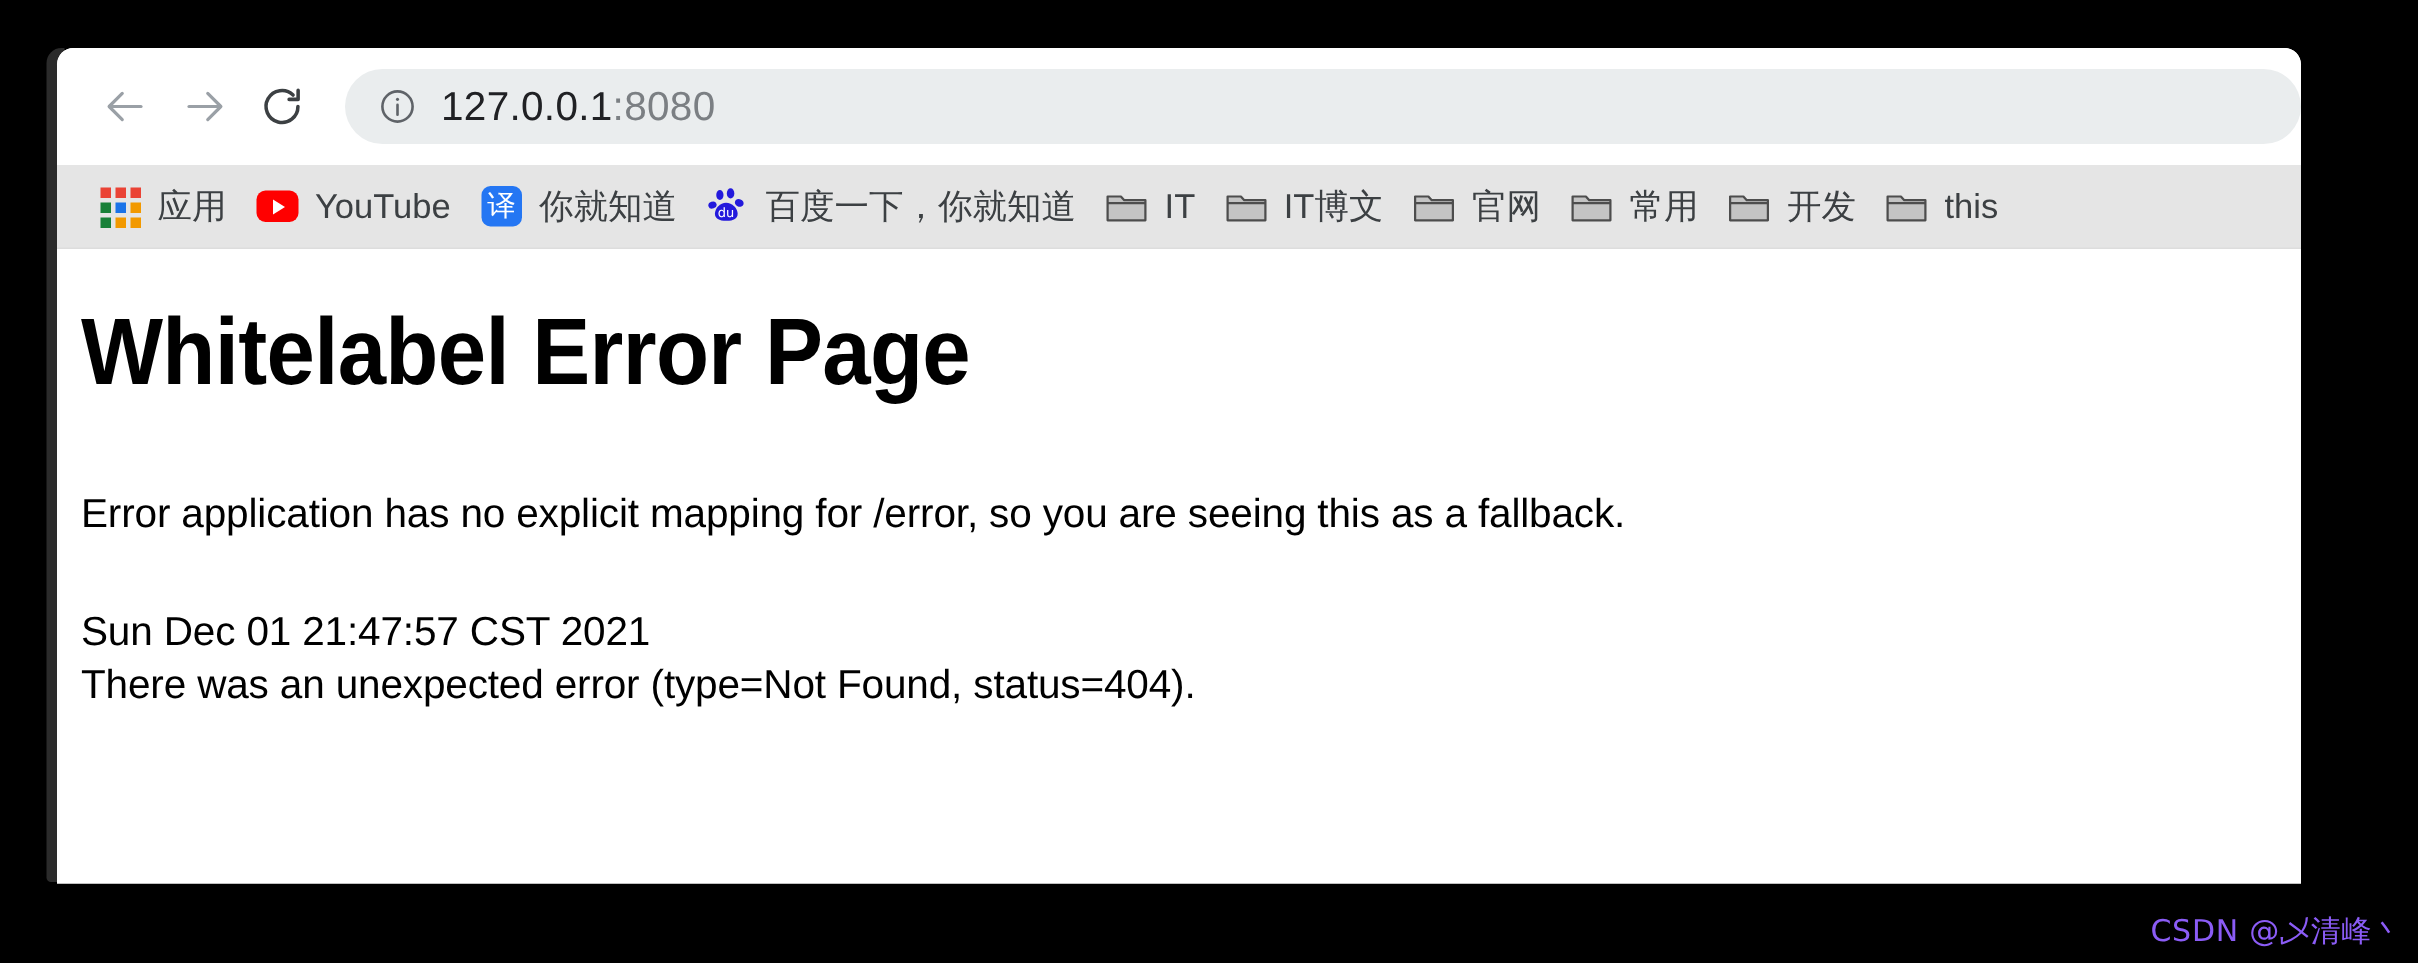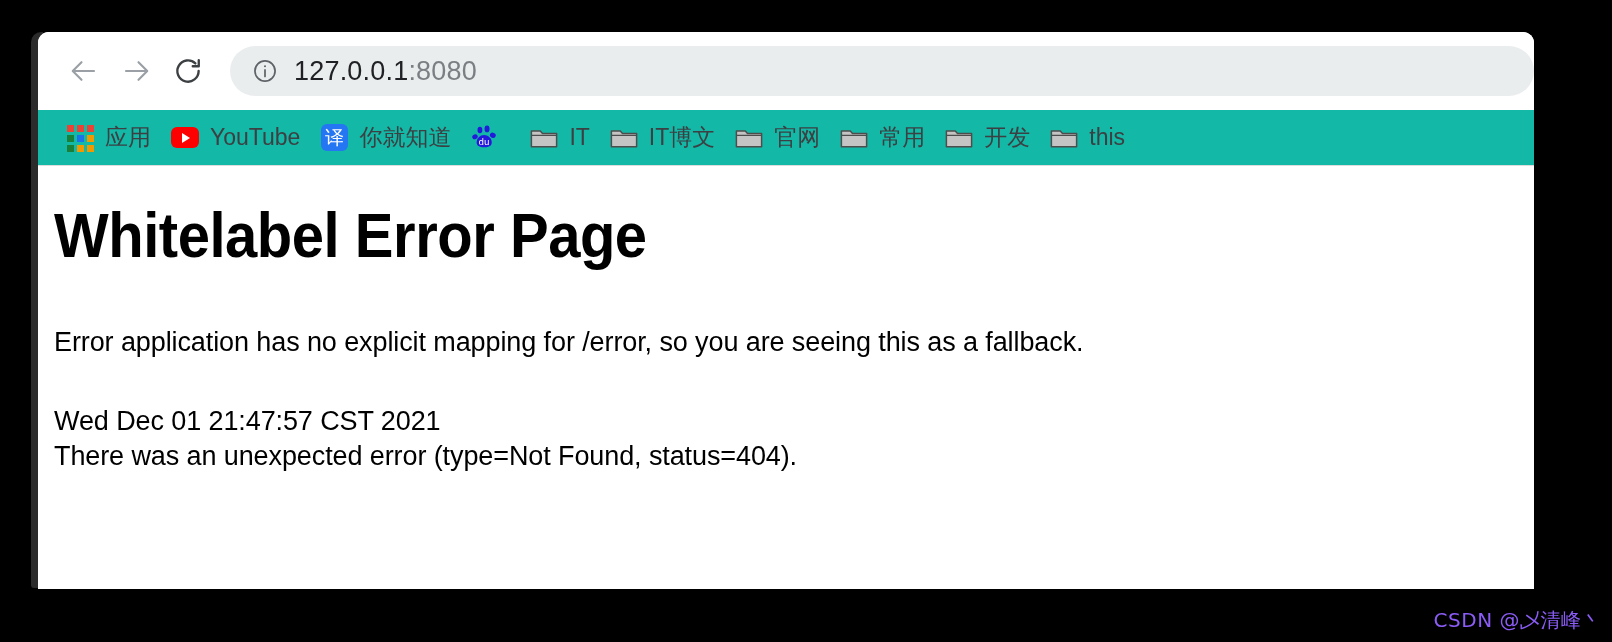--- a/index.html
+++ b/index.html
@@ -86,21 +86,21 @@
     color: #202124;
     letter-spacing: 0.2px;
     white-space: nowrap;
     font-family: "Liberation Sans", sans-serif;
   }
   .url-text .port { color: #7b7f83; }
 
   
   .bookmarks-bar {
     height: 56px;
-    background: #14b8a6;
+    background: #e5e5e5;
     display: flex;
     align-items: center;
     padding-left: 18px;
     border-bottom: 1px solid #dddddd;
     overflow: hidden;
     white-space: nowrap;
   }
   .bookmark {
     display: flex;
     align-items: center;
@@ -283,20 +283,21 @@
         <span class="bm-icon">
           <svg width="27" height="27" viewBox="0 0 28 28">
             <ellipse cx="8.2" cy="6.2" rx="2.5" ry="3.4" fill="#2319dc"></ellipse>
             <ellipse cx="15.6" cy="5.1" rx="2.6" ry="3.5" fill="#2319dc"></ellipse>
             <ellipse cx="3.1" cy="13.2" rx="2.9" ry="2.4" fill="#2319dc" transform="rotate(-20 3.1 13.2)"></ellipse>
             <ellipse cx="21.6" cy="11.7" rx="3.1" ry="2.6" fill="#2319dc" transform="rotate(20 21.6 11.7)"></ellipse>
             <path d="M12.5 11.5c4.2 0 8 3.7 8 7.6 0 3.3-2.6 4.9-7.8 4.9-5.2 0-7.9-1.6-7.9-4.9 0-3.9 3.6-7.6 7.7-7.6z" fill="#2319dc"></path>
             <text x="12.4" y="21.6" font-size="9" fill="#ffffff" text-anchor="middle" font-family="DejaVu Sans, sans-serif">du</text>
           </svg>
         </span>
+        <span class="bm-label">百度一下，你就知道</span>
       </div>
 
       <div class="bookmark">
         <span class="bm-icon">
           <svg class="folder-icon" viewBox="0 0 30 24">
             <path d="M1.5 4.5h9.5l2.4 2.6H28.5v14.4H1.5z" fill="#c4c4c4" stroke="#4d4d4d" stroke-width="1.6" stroke-linejoin="round"></path>
             <path d="M1.5 9.2h27" stroke="#4d4d4d" stroke-width="1.5" fill="none"></path>
           </svg>
         </span>
         <span class="bm-label">IT</span>
@@ -350,21 +351,21 @@
           </svg>
         </span>
         <span class="bm-label">this</span>
       </div>
 
     </div>
 
     <div class="page-content">
       <h1 class="page-title">Whitelabel Error Page</h1>
       <p class="page-para para-1">Error application has no explicit mapping for /error, so you are seeing this as a fallback.</p>
-      <p class="page-para para-2">Wed Dec 01 21:47:57 CST 2021</p>
+      <p class="page-para para-2">Sun Dec 01 21:47:57 CST 2021</p>
       <p class="page-para">There was an unexpected error (type=Not Found, status=404).</p>
     </div>
 
   </div>
 
   <div class="watermark">CSDN @乄清峰丶</div>
 
 </div>
 
 </body></html>

